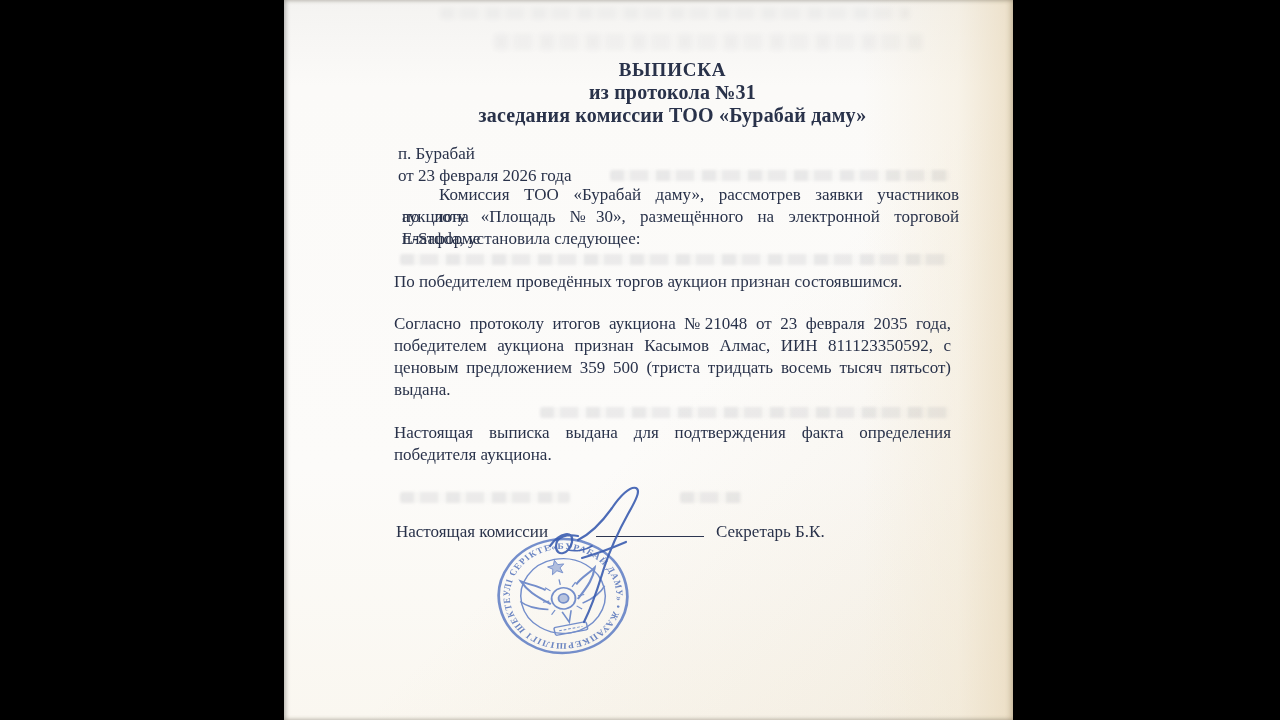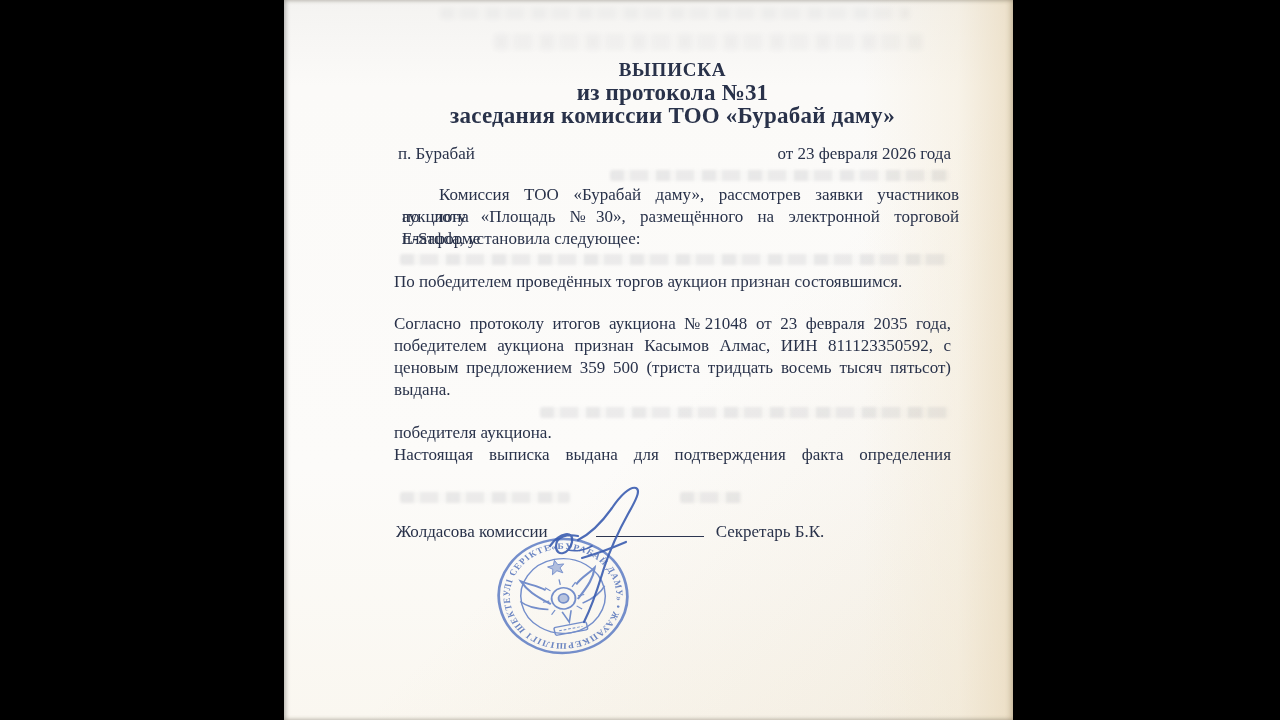--- a/index.html
+++ b/index.html
@@ -19,26 +19,26 @@
     box-shadow: inset 2px 0 4px rgba(0,0,0,0.25), inset -3px 0 5px rgba(120,100,60,0.25);
     color: #29324a;
   }
 
   .content {
     position: absolute; left: 110px; top: 0; width: 557px; height: 720px;
     font-size: 17px; line-height: 22px;
   }
 
   .title-block { position: absolute; left: 0; top: 58px; width: 100%; text-align: center; }
-  .title-line { font-weight: bold; font-size: 23px; line-height: 23px; letter-spacing: 0.2px; }
+  .title-line { font-weight: bold; font-size: 20px; line-height: 23px; letter-spacing: 0.2px; }
   .title-line.main { font-size: 19px; letter-spacing: 0.8px; }
 
   .meta-row {
     position: absolute; left: 4px; top: 143px; width: 553px;
-    display: flex; justify-content: space-between; align-items: flex-start;
+    display: flex; justify-content: space-between; align-items: flex-start; flex-direction: column;
   }
 
   .para { position: absolute; left: 0; width: 557px; }
   .p1 { top: 184px; margin-left: 8px; }
   .p2 { top: 271px; }
   .p3 { top: 313px; }
   .p4 { top: 422px; }
   .line { height: 22px; white-space: nowrap; }
   .line.jl { white-space: normal; text-align: justify; text-align-last: justify; }
   .line.indent { text-indent: 37px; }
@@ -111,26 +111,26 @@
       </div>
 
       <div class="para p3">
         <div class="line jl">Согласно протоколу итогов аукциона №21048 от 23 февраля 2035 года,</div>
         <div class="line jl">победителем аукциона признан Касымов Алмас, ИИН 811123350592, с</div>
         <div class="line jl">ценовым предложением 359 500 (триста тридцать восемь тысяч пятьсот)</div>
         <div class="line">выдана.</div>
       </div>
 
       <div class="para p4">
+        <div class="line jl">Настоящая выписка выдана для подтверждения факта определения</div>
         <div class="line">победителя аукциона.</div>
-        <div class="line jl">Настоящая выписка выдана для подтверждения факта определения</div>
       </div>
 
       <div class="sig-row">
-        <span class="sig-role">Жолдасова комиссии</span>
+        <span class="sig-role">Настоящая комиссии</span>
         <span class="sig-line"></span>
         <span class="sig-name">Секретарь Б.К.</span>
       </div>
 
     </div>
 
     <div class="stamp-wrap">
       <svg width="156" height="138" viewBox="0 0 170 170" preserveAspectRatio="none">
         <g stroke="#4f71c0" fill="none" opacity="0.78" transform="rotate(-12 85 85)">
           <circle cx="85" cy="85" r="70" stroke-width="3"></circle>

